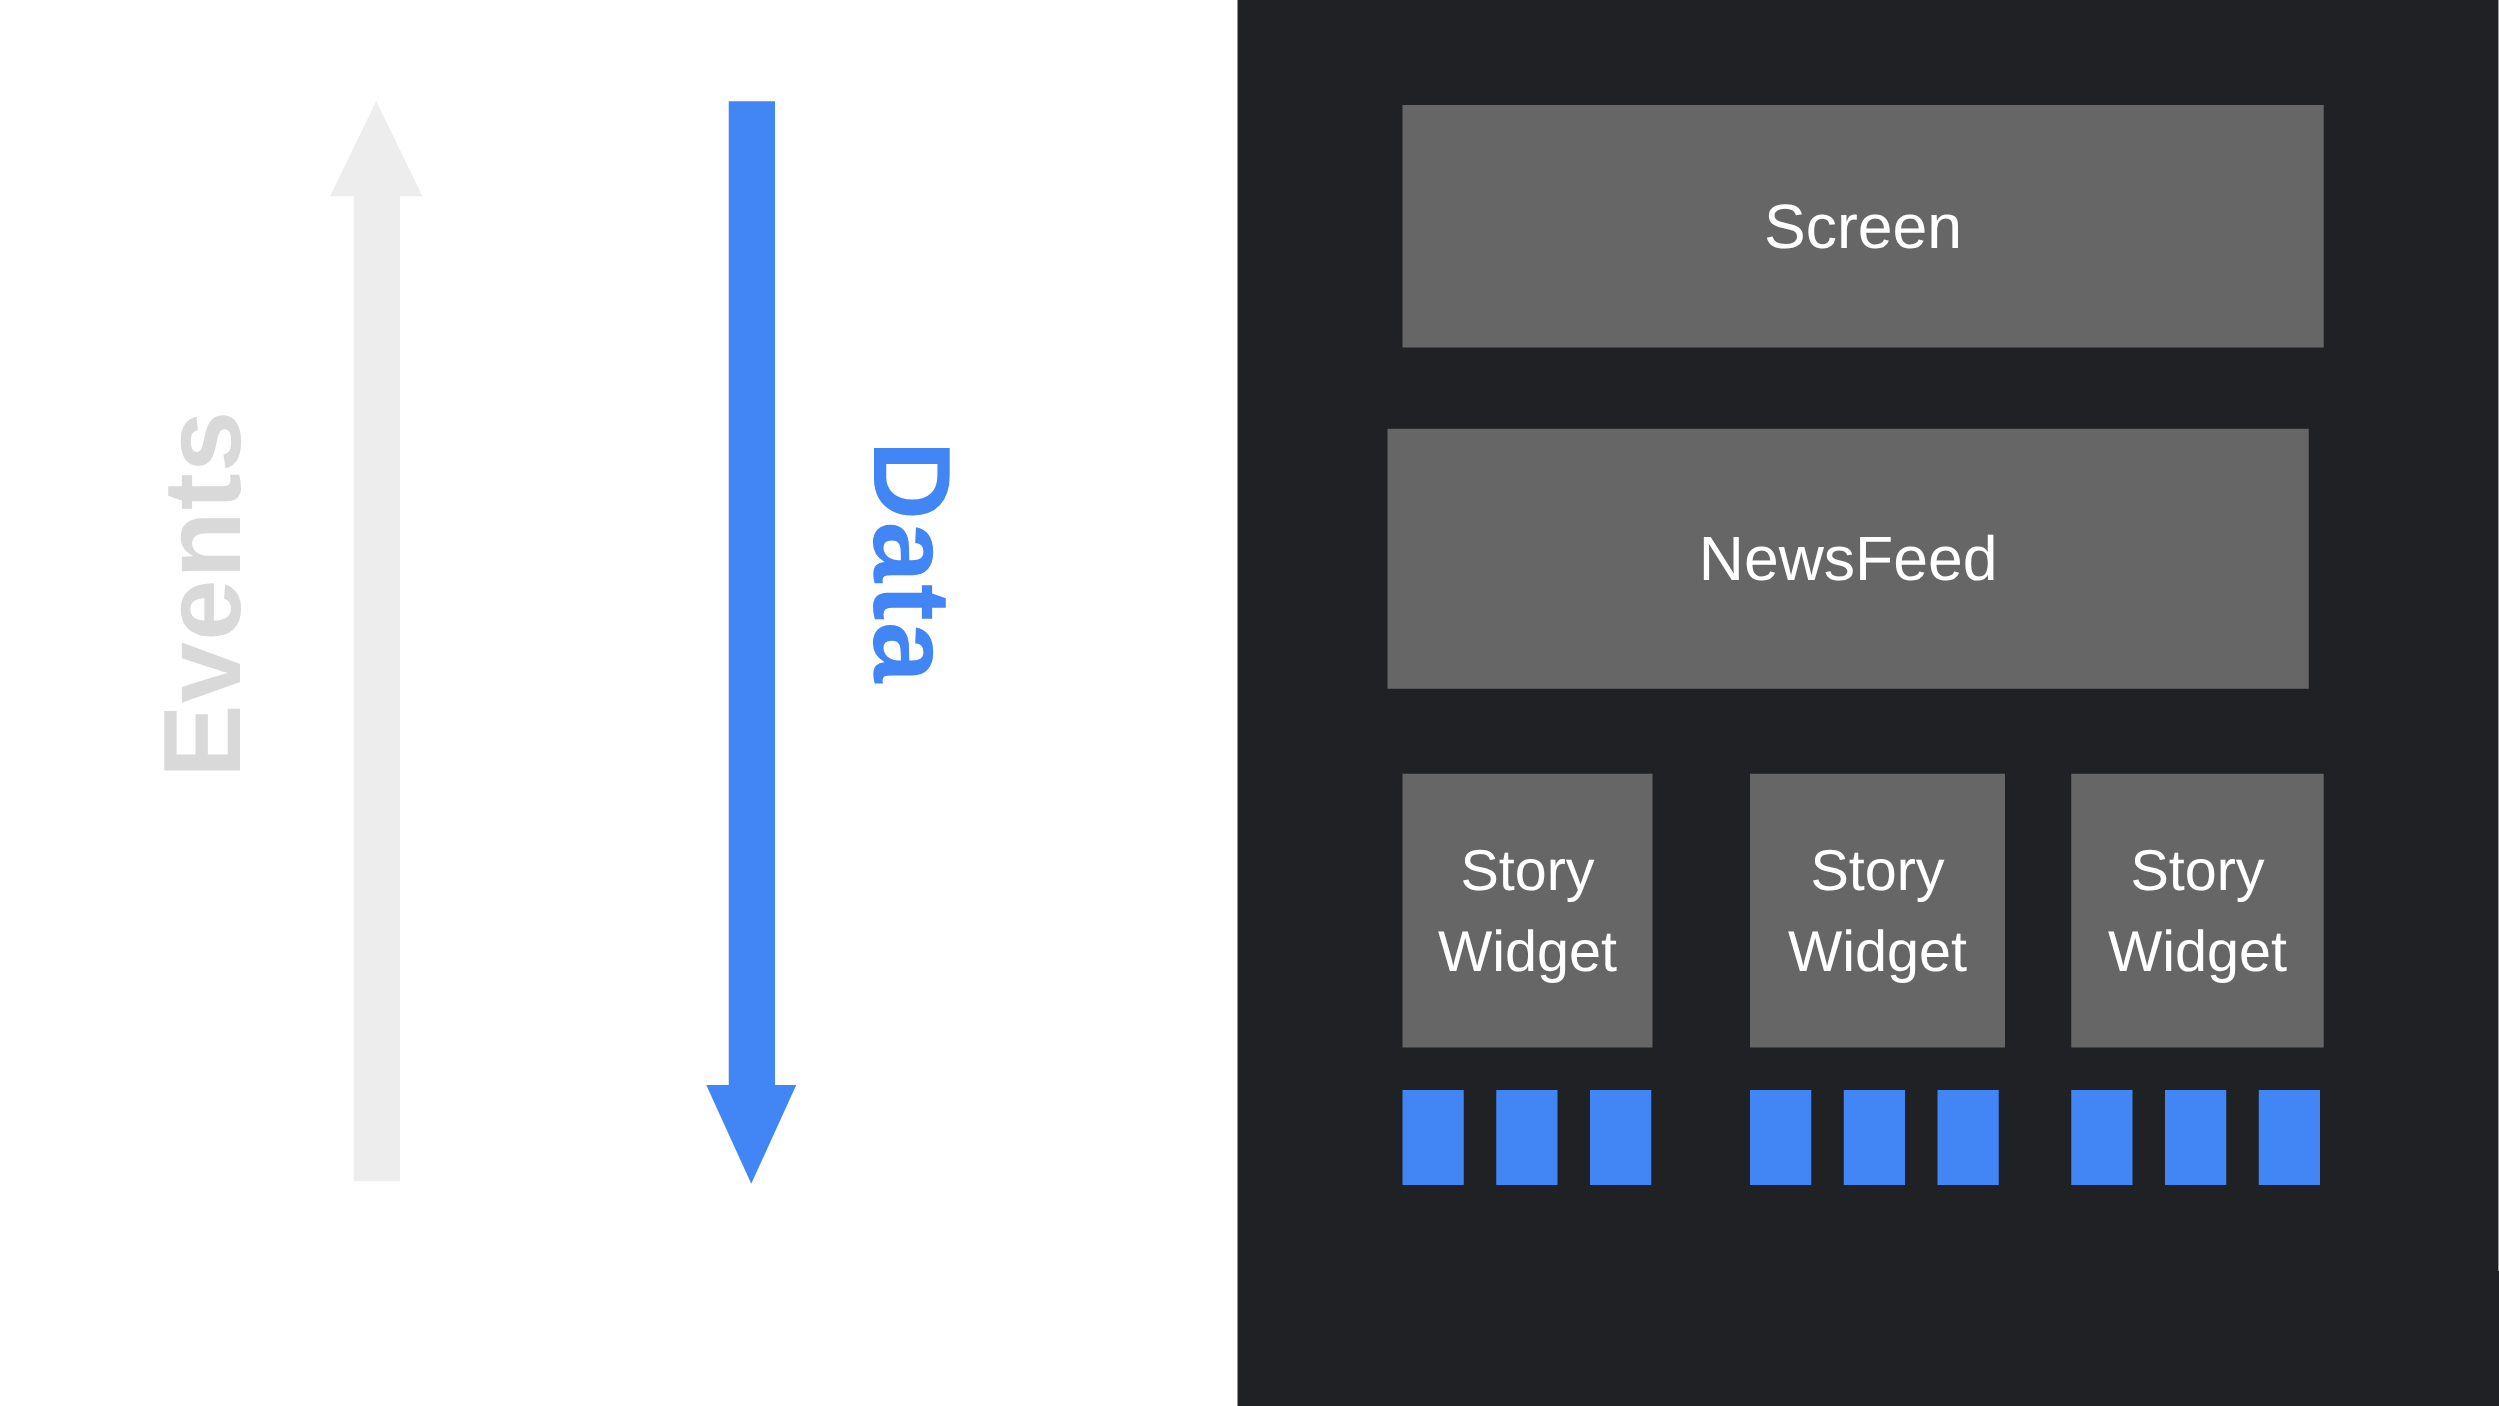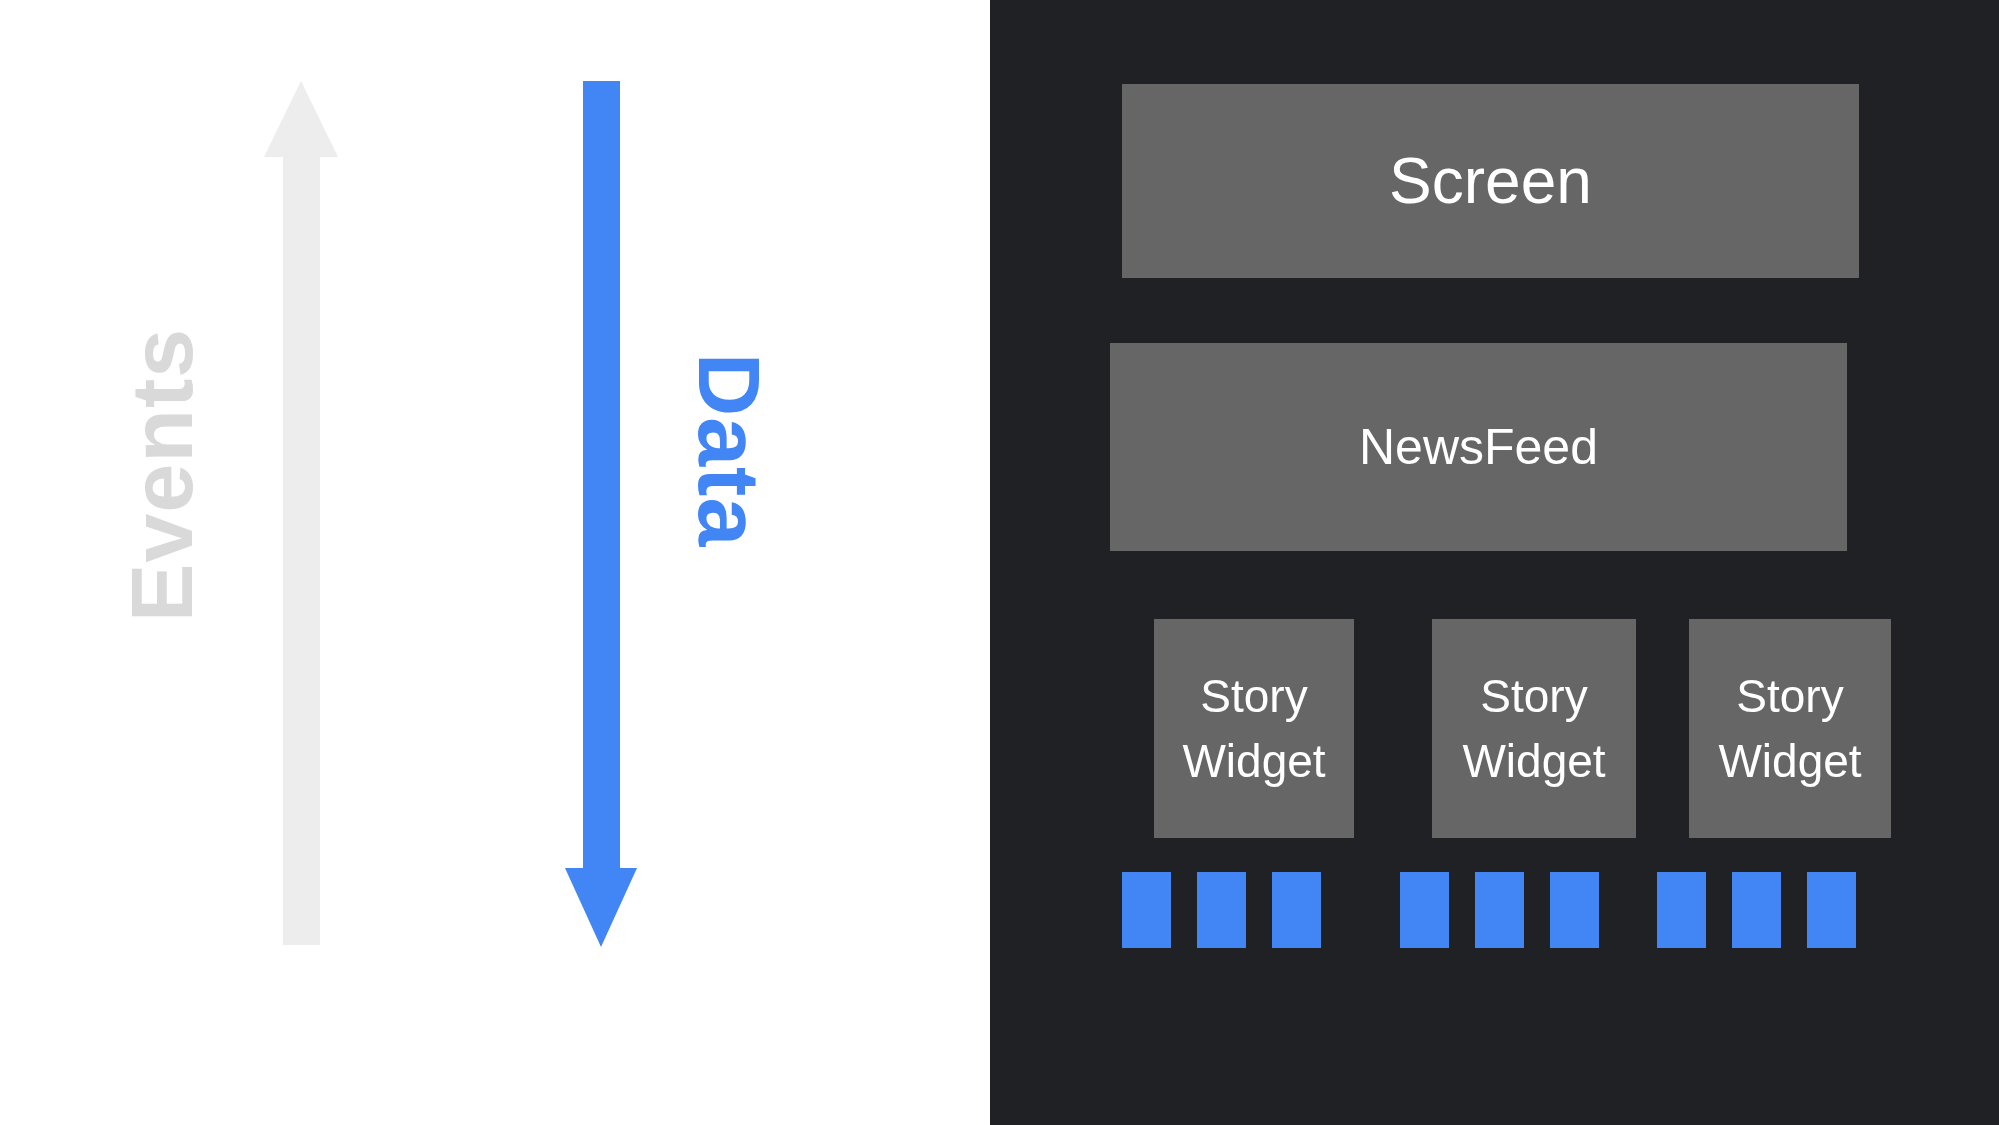--- a/index.html
+++ b/index.html
@@ -76,33 +76,32 @@
     background: #666666;
     color: #ffffff;
     display: flex;
     align-items: center;
     justify-content: center;
     text-align: center;
   }
   .screen-box {
     left: 132px; top: 84px;
     width: 737px; height: 194px;
-    font-size: 64px;
+    font-size: 50px;
   }
   .newsfeed-box {
     left: 120px; top: 343px;
     width: 737px; height: 208px;
     font-size: 50px;
   }
   .story-box {
     top: 619px;
     width: 200px; height: 219px;
     font-size: 46px;
     line-height: 1.4;
-    margin-left: 32px;
   }
   .story-1 { left: 132px; }
   .story-2 { left: 410px; width: 204px; }
   .story-3 { left: 667px; width: 202px; }
 
   .square {
     position: absolute;
     top: 872px;
     width: 49px; height: 76px;
     background: #4285f4;

